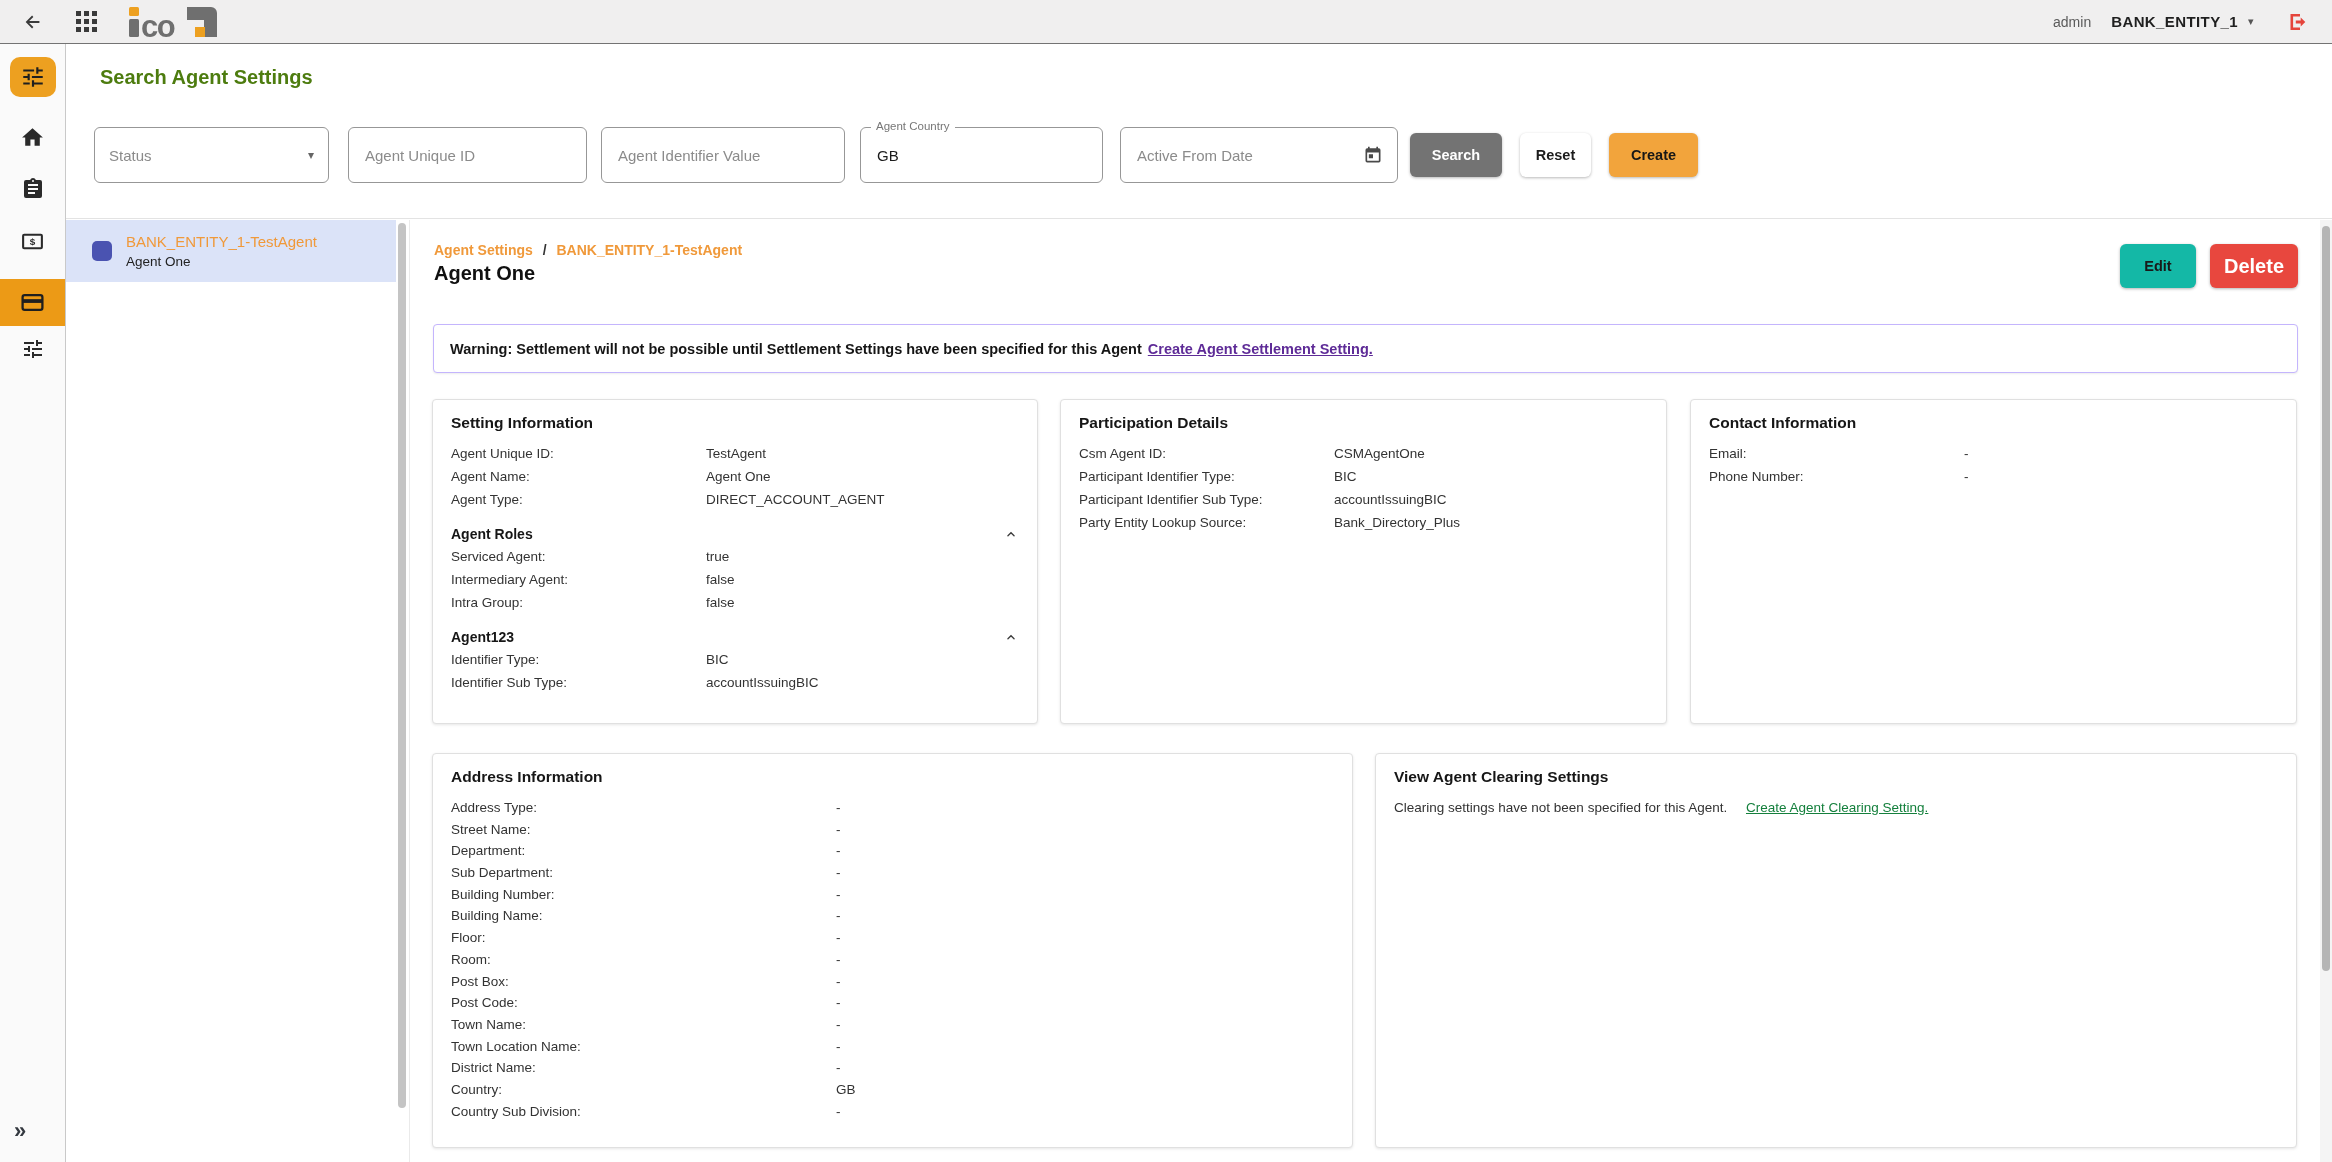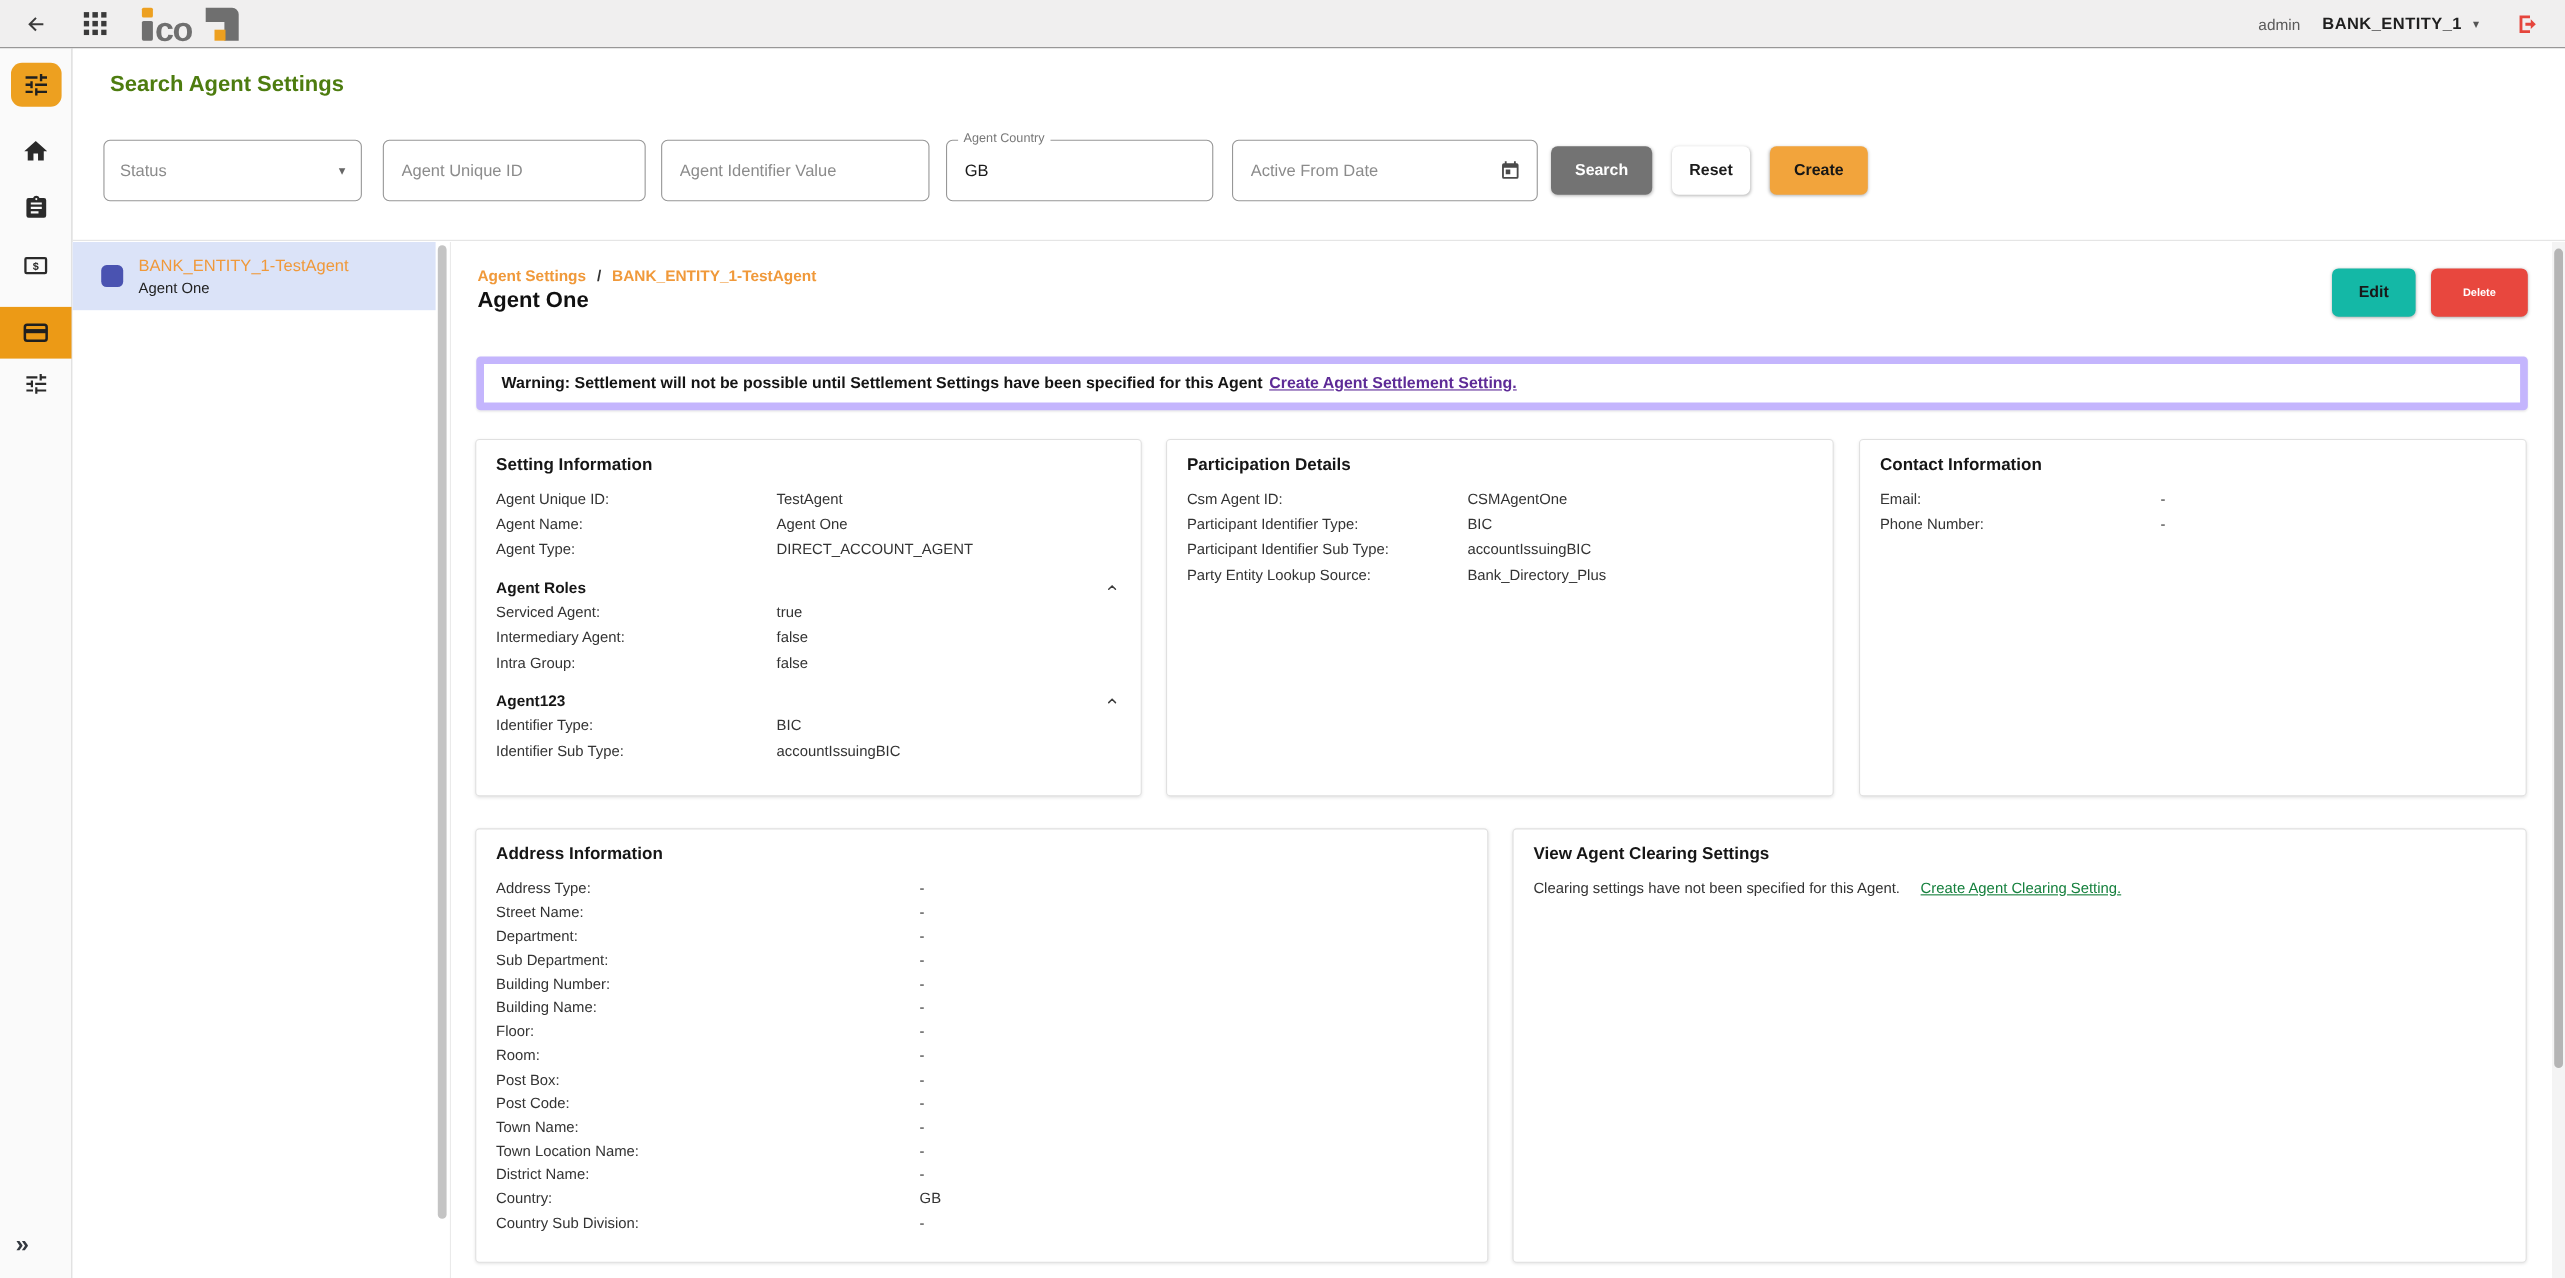--- a/index.html
+++ b/index.html
@@ -74,24 +74,24 @@
   .panel-scroll-thumb{position:absolute;top:3px;right:3px;width:8px;height:94%;background:#C4C4C4;border-radius:4px;cursor:pointer}
 
   .detail-pane{position:absolute;left:345px;top:1px;right:0;bottom:0;background:#fff}
   .crumbs{position:absolute;left:23px;top:22px;font-size:14px;font-weight:bold;color:#333}
   .crumb-link{color:#F0993A;}
   .crumb-sep{margin:0 6px;color:#333}
   .detail-title{position:absolute;left:23px;top:42px;margin:0;font-size:20px;font-weight:bold;color:#101010}
   .btn-edit{position:absolute;top:24px;left:1709px;width:76px;height:44px;background:#14b8a6;color:#191919;
     font-weight:bold;font-size:14.5px;border:none;border-radius:6px;box-shadow:0 1px 3px rgba(0,0,0,.3);cursor:pointer}
   .btn-delete{position:absolute;top:24px;left:1799px;width:88px;height:44px;background:#E8473E;color:#fff;
-    font-weight:bold;font-size:10px;border:none;border-radius:6px;box-shadow:0 1px 3px rgba(0,0,0,.3);cursor:pointer}
+    font-weight:bold;font-size:20px;border:none;border-radius:6px;box-shadow:0 1px 3px rgba(0,0,0,.3);cursor:pointer}
 
   .warning{position:absolute;left:22px;top:104px;width:1865px;height:49px;background:#fff;
-    border:7px solid #c4b5fd;border-radius:4px;box-shadow:0 1px 2px rgba(0,0,0,.08);box-sizing:border-box;
+    border:1px solid #c4b5fd;border-radius:4px;box-shadow:0 1px 2px rgba(0,0,0,.08);box-sizing:border-box;
     display:flex;align-items:center;padding:0 16px;font-size:14.5px;font-weight:bold;color:#151515}
   .warning a{color:#5E2B97;margin-left:6px;text-decoration:underline}
 
   .card{position:absolute;background:#fff;border:1px solid #E0E0E0;border-radius:4px;
     box-shadow:0 1px 3px rgba(0,0,0,.1);box-sizing:border-box;padding:14px 18px}
   .card-setting{left:21px;top:179px;width:606px;height:325px}
   .card-participation{left:649px;top:179px;width:607px;height:325px}
   .card-contact{left:1279px;top:179px;width:607px;height:325px}
   .card-address{left:21px;top:533px;width:921px;height:395px}
   .card-clearing{left:964px;top:533px;width:922px;height:395px}

